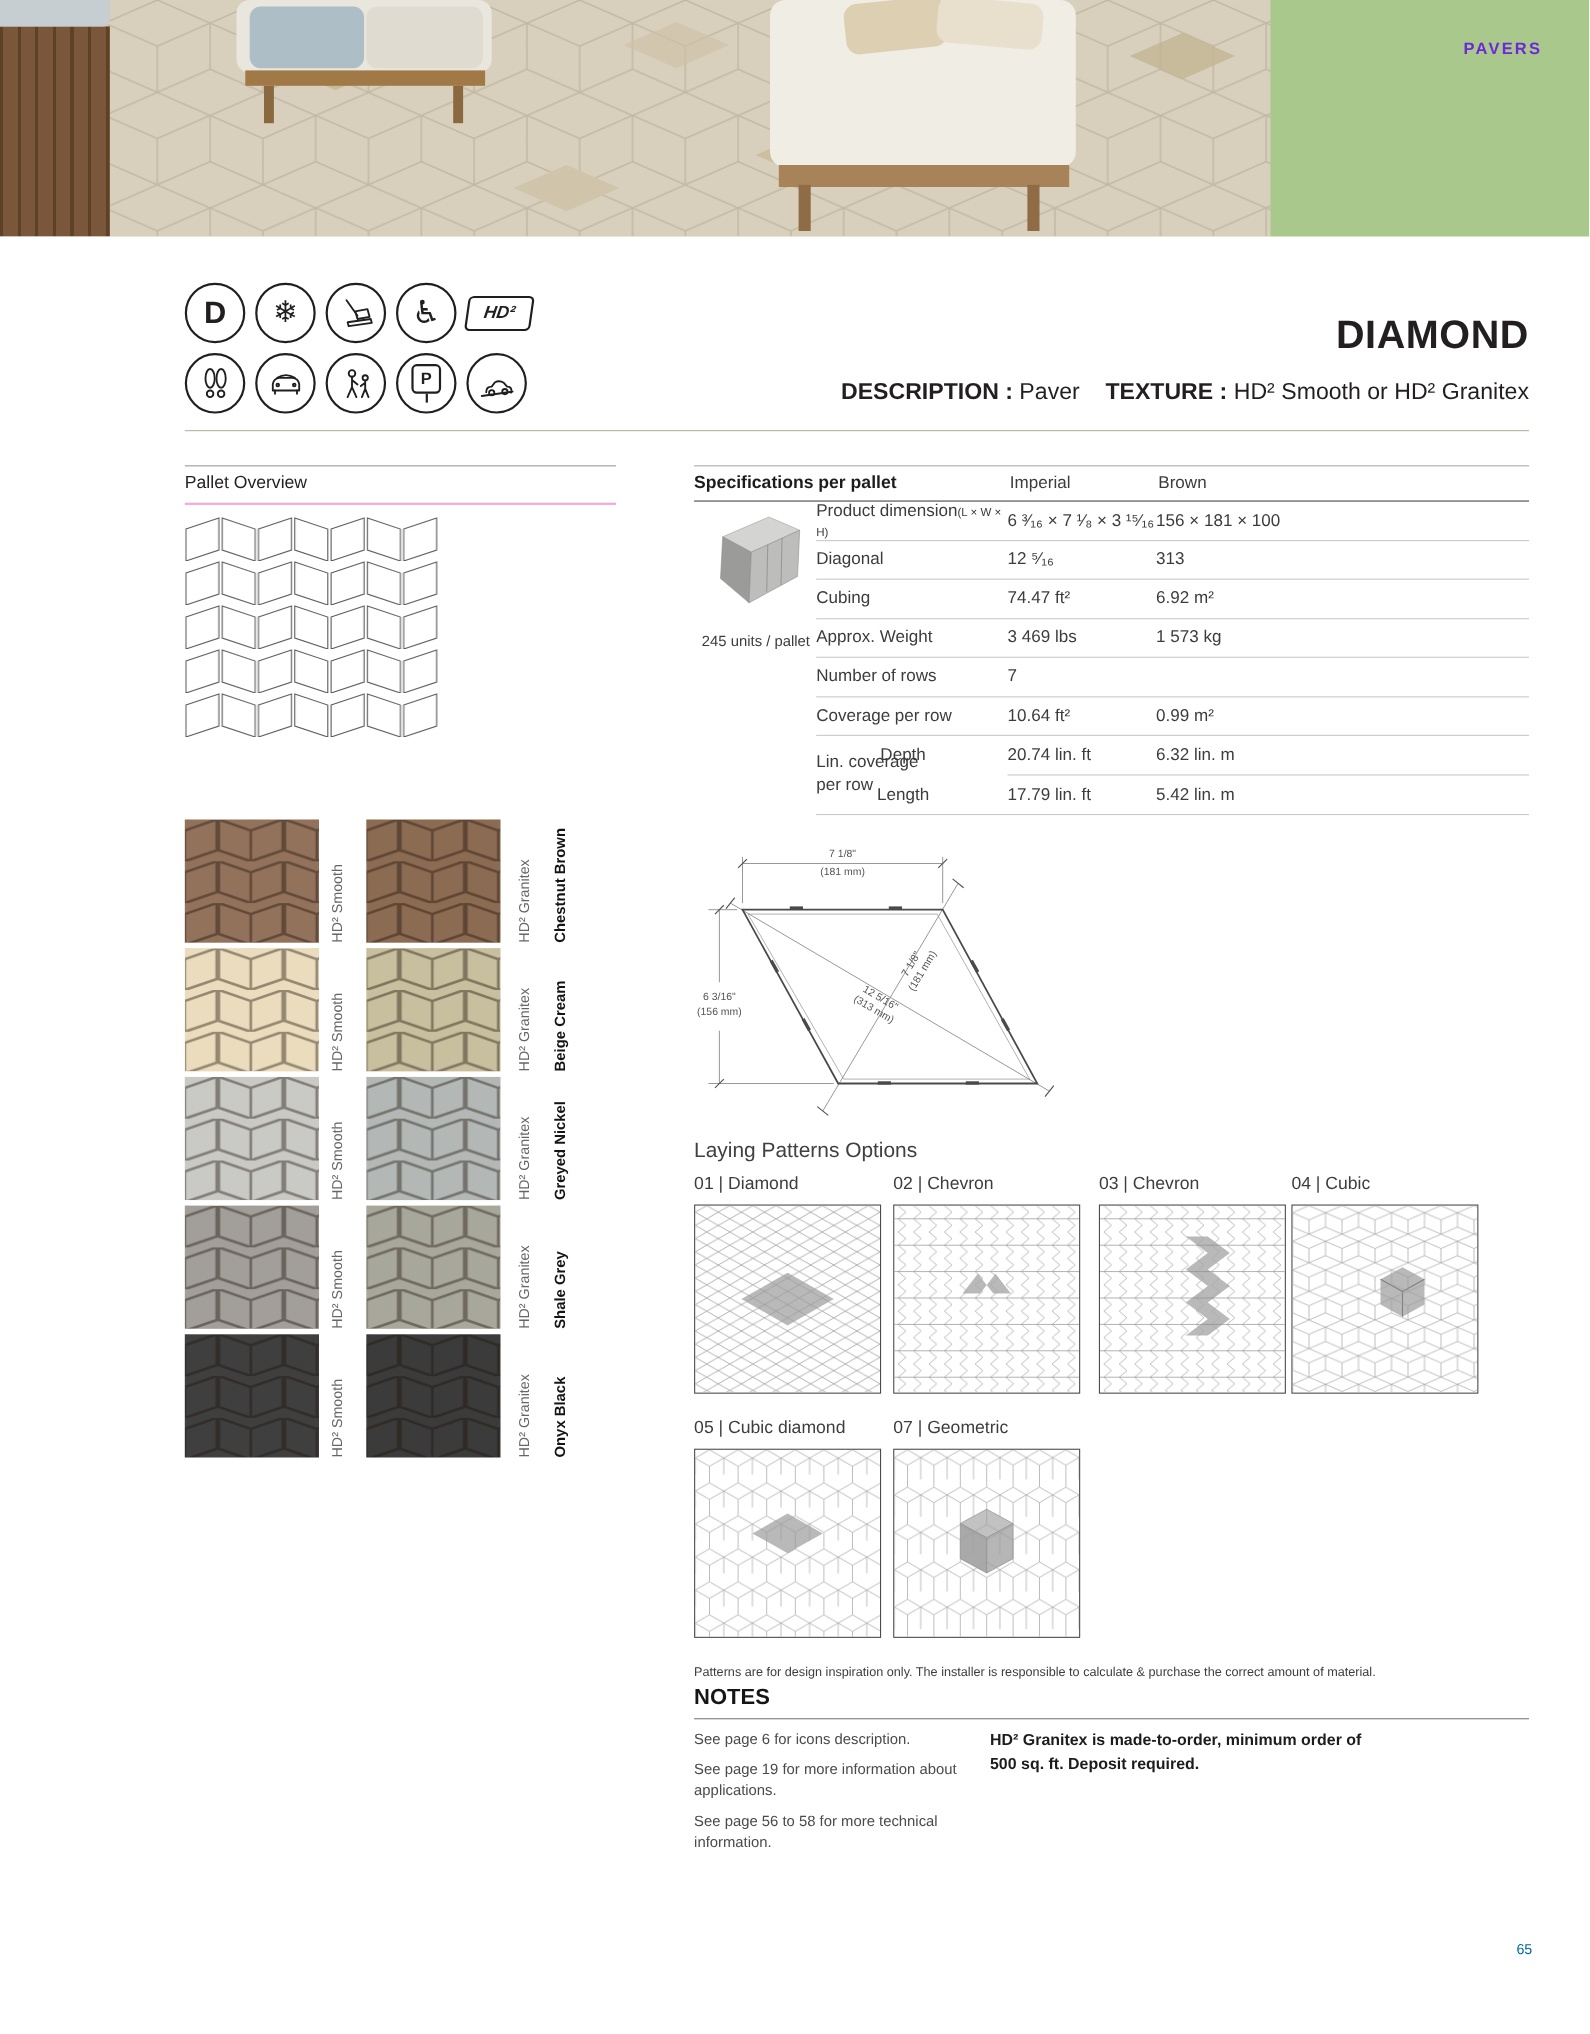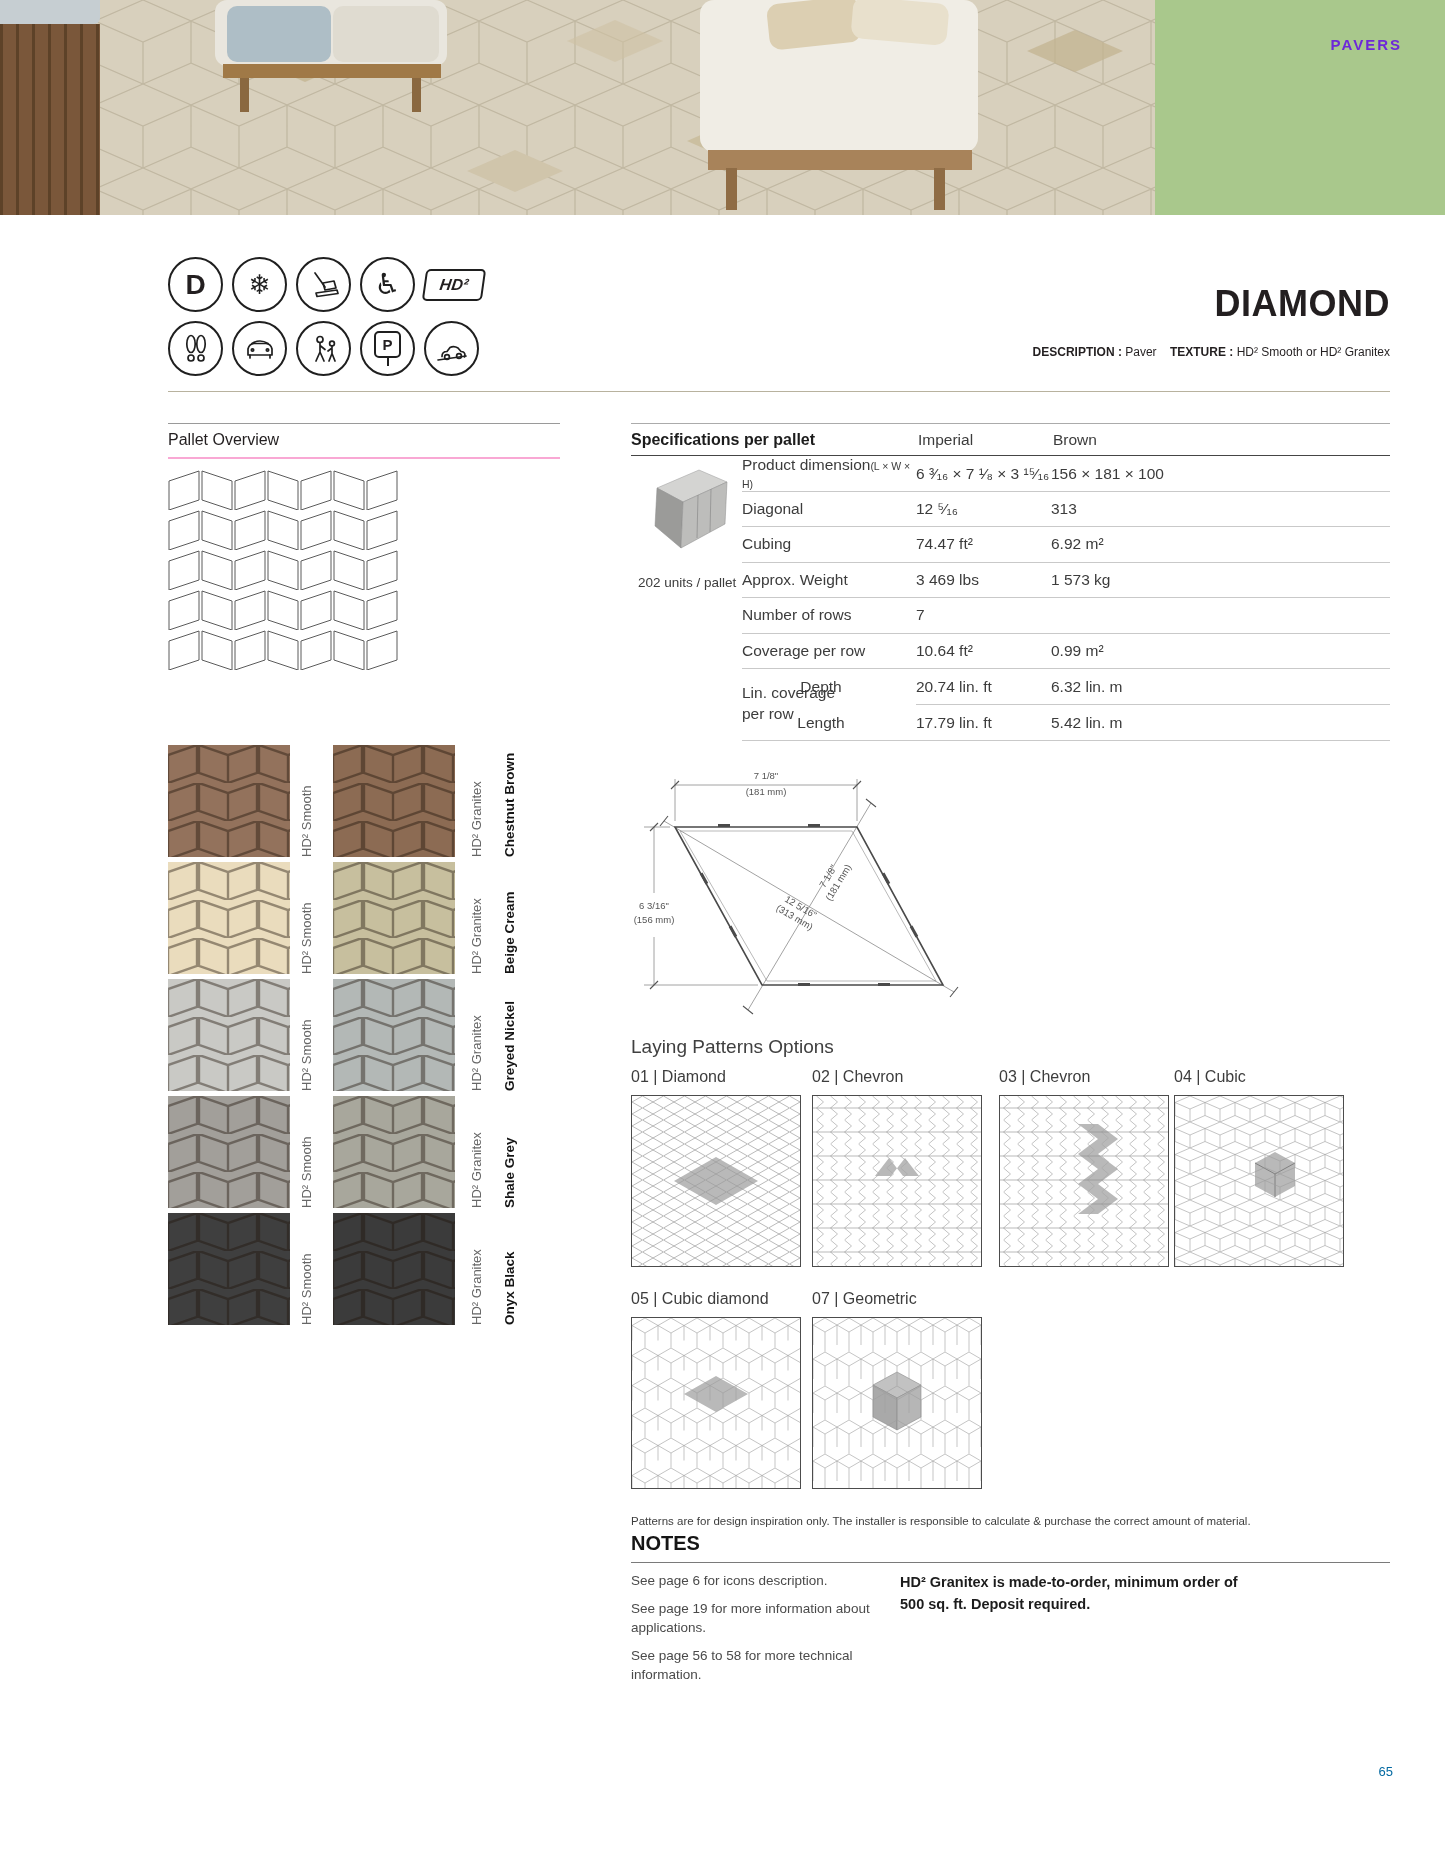--- a/index.html
+++ b/index.html
@@ -20,21 +20,21 @@
                display:flex;align-items:center;justify-content:center;box-sizing:border-box;background:#fff}
   .circle-icon svg{stroke:#1f1f1f;fill:none;stroke-width:1.7;stroke-linecap:round;stroke-linejoin:round}
   .glyph{font-size:27px;line-height:1;color:#1f1f1f;font-family:"DejaVu Sans",sans-serif}
   .dletter{font-size:28px;font-weight:bold;line-height:1}
   .hd2{width:56px;height:28px;border:2.4px solid #1f1f1f;border-radius:5px;transform:skewX(-8deg);
        display:flex;align-items:center;justify-content:center;font-style:italic;font-weight:800;font-size:16px}
   .psign{width:23px;height:23px;border:2px solid #1f1f1f;border-radius:5px;display:flex;align-items:center;
          justify-content:center;font-weight:bold;font-size:15px}
   
   .title{font-size:36px;font-weight:bold;letter-spacing:.5px;text-align:right}
-  .descline{font-size:12px;text-align:center;white-space:nowrap}
+  .descline{font-size:21px;text-align:center;white-space:nowrap}
   .descline b{font-weight:bold}
   .mainrule{height:0;border-top:1.5px solid #b8b29e}
   
   .sechead{font-size:16px;font-weight:normal;border-top:1px solid #9a9a9a;border-bottom:2px solid #f9a8d4;
            padding:7px 0 8px 0;box-sizing:border-box}
   
   .spec{left:631px;top:423px;width:759px;font-size:15.5px;color:#3c3c3c}
   .spec-head{display:grid;grid-template-columns:287px 135px 1fr;align-items:center;height:33px;
              border-top:1px solid #ababab;border-bottom:1.5px solid #454545;box-sizing:border-box}
   .spec-head .h1{font-weight:bold;color:#1c1c1c;font-size:16px}
@@ -338,21 +338,21 @@
       </div>
     </div>
   </div>
 
   <svg class="abs" style="left:644px;top:462px" width="92" height="100" viewBox="0 0 90 100">
     <polygon points="12,26 54,8 82,20 38,40" fill="#d4d4d2" stroke="#9a9a9a" stroke-width="0.5"></polygon>
     <polygon points="12,26 38,40 36,86 10,64" fill="#9b9b99" stroke="#8a8a8a" stroke-width="0.5"></polygon>
     <polygon points="38,40 82,20 80,62 36,86" fill="#bdbdbb" stroke="#8a8a8a" stroke-width="0.5"></polygon>
     <path d="M53,33 L52,76 M66,27 L65,70" stroke="#8a8a8a" stroke-width="0.7" fill="none"></path>
   </svg>
-  <div class="abs units" style="left:638px;top:575px;width:150px">202 units / pallet</div>
+  <div class="abs units" style="left:638px;top:575px;width:150px">245 units / pallet</div>
 
   <svg class="abs" style="left:628px;top:765px" width="500" height="268" viewBox="0 0 500 268">
     <g stroke="#8a8a8a" stroke-width="0.8" fill="none">
       <path d="M47,56 L47,14 M229,56 L229,14"></path>
       <path d="M47,20 L229,20"></path>
       <path d="M42,62 L16,62 M130,220 L16,220"></path>
       <path d="M26,62 L26,128 M26,172 L26,220"></path>
       <path d="M36,56 L326,227"></path>
       <path d="M120,245 L243,38"></path>
     </g>

